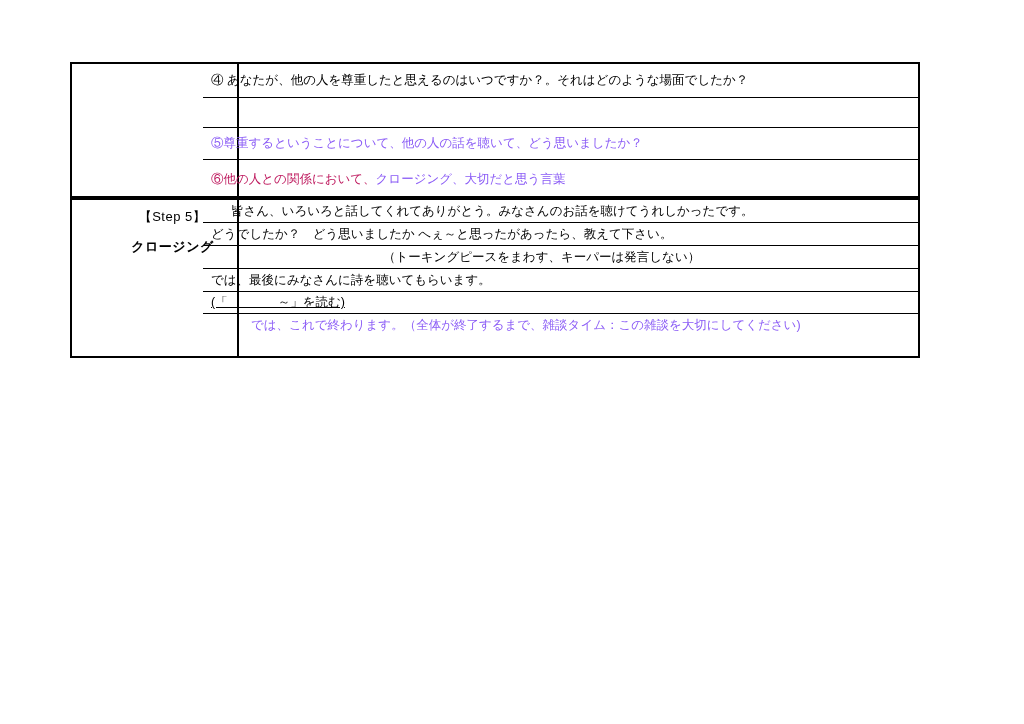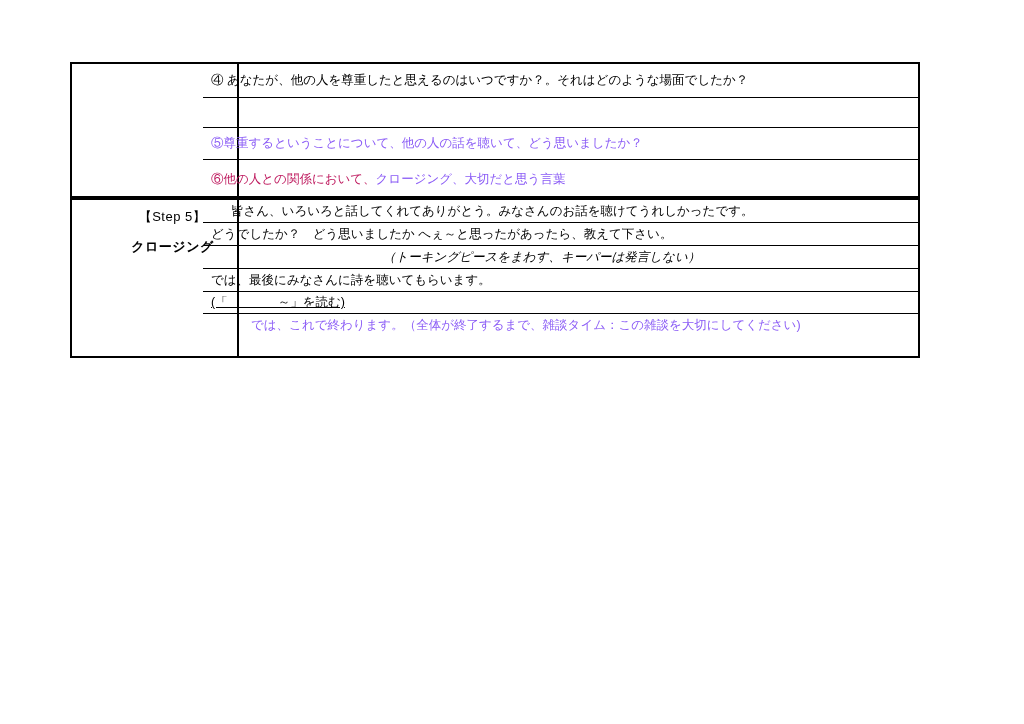--- a/index.html
+++ b/index.html
@@ -134,21 +134,21 @@
       <div class="step-label" id="step-title">【Step 5】</div>
       <div class="step-label" id="step-sub">クロージング</div>
     </div>
     <div class="content-col">
       <div class="row" style="height:23px;padding-left:28px;">
         <span>皆さん、いろいろと話してくれてありがとう。みなさんのお話を聴けてうれしかったです。</span>
       </div>
       <div class="row" style="height:23px;">
         <span>どうでしたか？　どう思いましたか へぇ～と思ったがあったら、教えて下さい。</span>
       </div>
-      <div class="row indent-center" style="height:23px;font-style:italic;">
+      <div class="row indent-center" style="height:23px;">
         <span>（トーキングピースをまわす、キーパーは発言しない）</span>
       </div>
       <div class="row" style="height:23px;">
         <span>では、最後にみなさんに詩を聴いてもらいます。</span>
       </div>
       <div class="row" style="height:22px;text-decoration:underline;">
         <span>(「　　　　～」を読む)</span>
       </div>
       <div class="row" style="height:23px;padding-left:48px;">
         <span class="red">では、これで終わります。（全体が終了するまで、雑談タイム：この雑談を大切にしてください)</span>

